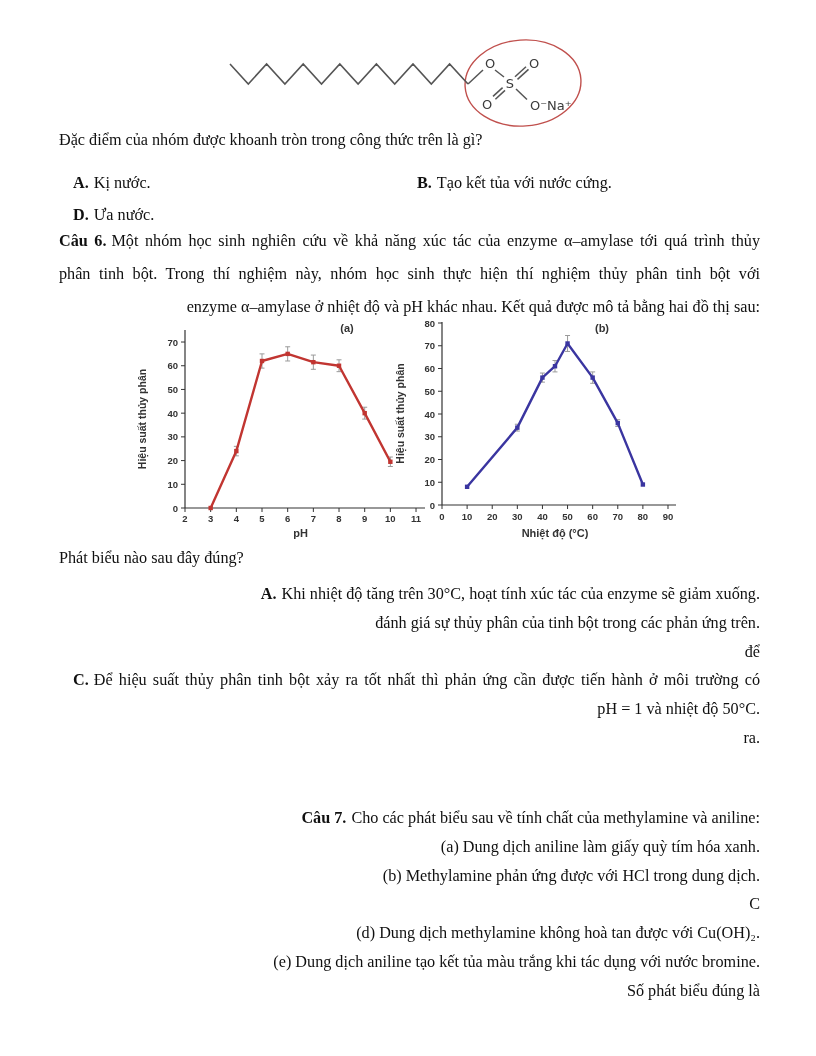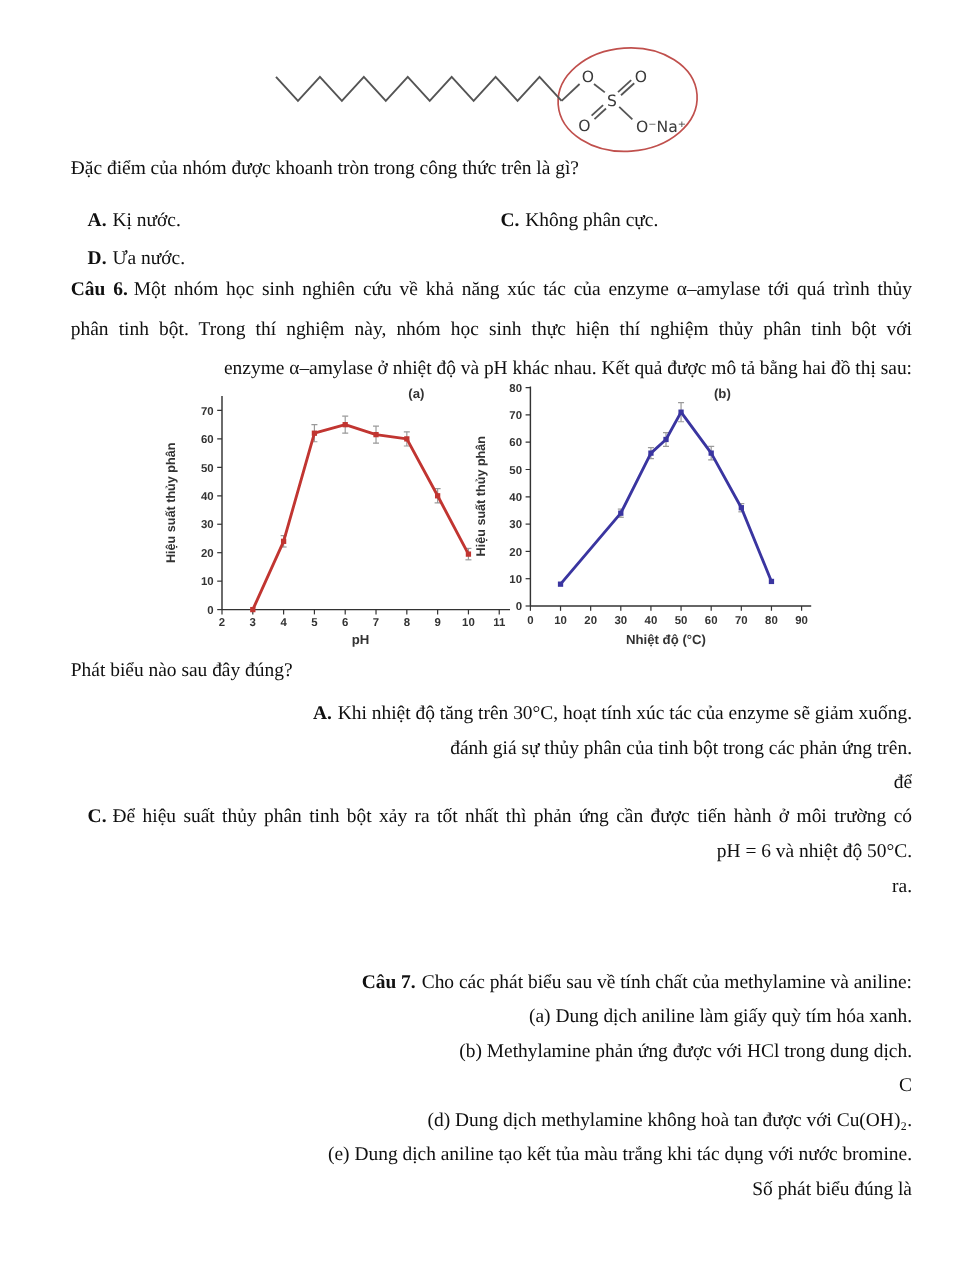--- a/index.html
+++ b/index.html
@@ -47,21 +47,21 @@
     <text x="309" y="30" text-anchor="middle">O</text>
     <text x="262" y="71" text-anchor="middle">O</text>
     <text x="305" y="72" text-anchor="start">O⁻Na⁺</text>
   </svg>
 
   <div class="abs textblock" style="top:131px;">Đặc điểm của nhóm được khoanh tròn trong công thức trên là gì?</div>
 
   <div class="abs optgrid" style="top:167px;">
 
   <div class="opt"><b class="lbl">A.</b><span>Kị nước.</span></div>
-      <div class="opt"><b class="lbl">C.</b><span>Không phân cực.</span></div>
+      <div class="opt"><b class="lbl">B.</b><span>Tạo kết tủa với nước cứng.</span></div>
       <div class="opt"><b class="lbl">D.</b><span>Ưa nước.</span></div>
     </div>
 
   <div class="abs textblock lineflow" style="top:225px;line-height:33px;font-family:Liberation Serif, serif;">
 
   <div class="line just"><b class="lbl">Câu 6.</b><span>Một nhóm học sinh nghiên cứu về khả năng xúc tác của enzyme α–amylase tới quá trình thủy</span></div>
       <div class="line just"><b class="lbl"></b><span>phân tinh bột. Trong thí nghiệm này, nhóm học sinh thực hiện thí nghiệm thủy phân tinh bột với</span></div>
       <div class="line"><b class="lbl"></b><span>enzyme α–amylase ở nhiệt độ và pH khác nhau. Kết quả được mô tả bằng hai đồ thị sau:</span></div>
     </div>
 
@@ -212,21 +212,21 @@
     </svg>
 
   <div class="abs textblock" style="top:549px;">Phát biểu nào sau đây đúng?</div>
 
   <div class="abs textblock lineflow" style="top:580px;line-height:28.8px;">
 
   <div class="line ind"><b class="lbl">A.</b><span>Khi nhiệt độ tăng trên 30°C, hoạt tính xúc tác của enzyme sẽ giảm xuống.</span></div>
       <div class="line ind"><b class="lbl"></b><span>đánh giá sự thủy phân của tinh bột trong các phản ứng trên.</span></div>
       <div class="line ind"><b class="lbl"></b><span>để</span></div>
       <div class="line just ind"><b class="lbl">C.</b><span>Để hiệu suất thủy phân tinh bột xảy ra tốt nhất thì phản ứng cần được tiến hành ở môi trường có</span></div>
-      <div class="line ind"><b class="lbl"></b><span>pH = 6 và nhiệt độ 50°C.</span></div>
+      <div class="line ind"><b class="lbl"></b><span>pH = 1 và nhiệt độ 50°C.</span></div>
       <div class="line ind"><b class="lbl"></b><span>ra.</span></div>
     </div>
 
   <div class="abs textblock lineflow" style="top:804px;line-height:28.8px;">
 
   <div class="line"><b class="lbl">Câu 7.</b><span>Cho các phát biểu sau về tính chất của methylamine và aniline:</span></div>
       <div class="line"><b class="lbl"></b><span>(a) Dung dịch aniline làm giấy quỳ tím hóa xanh.</span></div>
       <div class="line"><b class="lbl"></b><span>(b) Methylamine phản ứng được với HCl trong dung dịch.</span></div>
       <div class="line"><b class="lbl"></b><span>C</span></div>
       <div class="line"><b class="lbl"></b><span>(d) Dung dịch methylamine không hoà tan được với Cu(OH)₂.</span></div>

